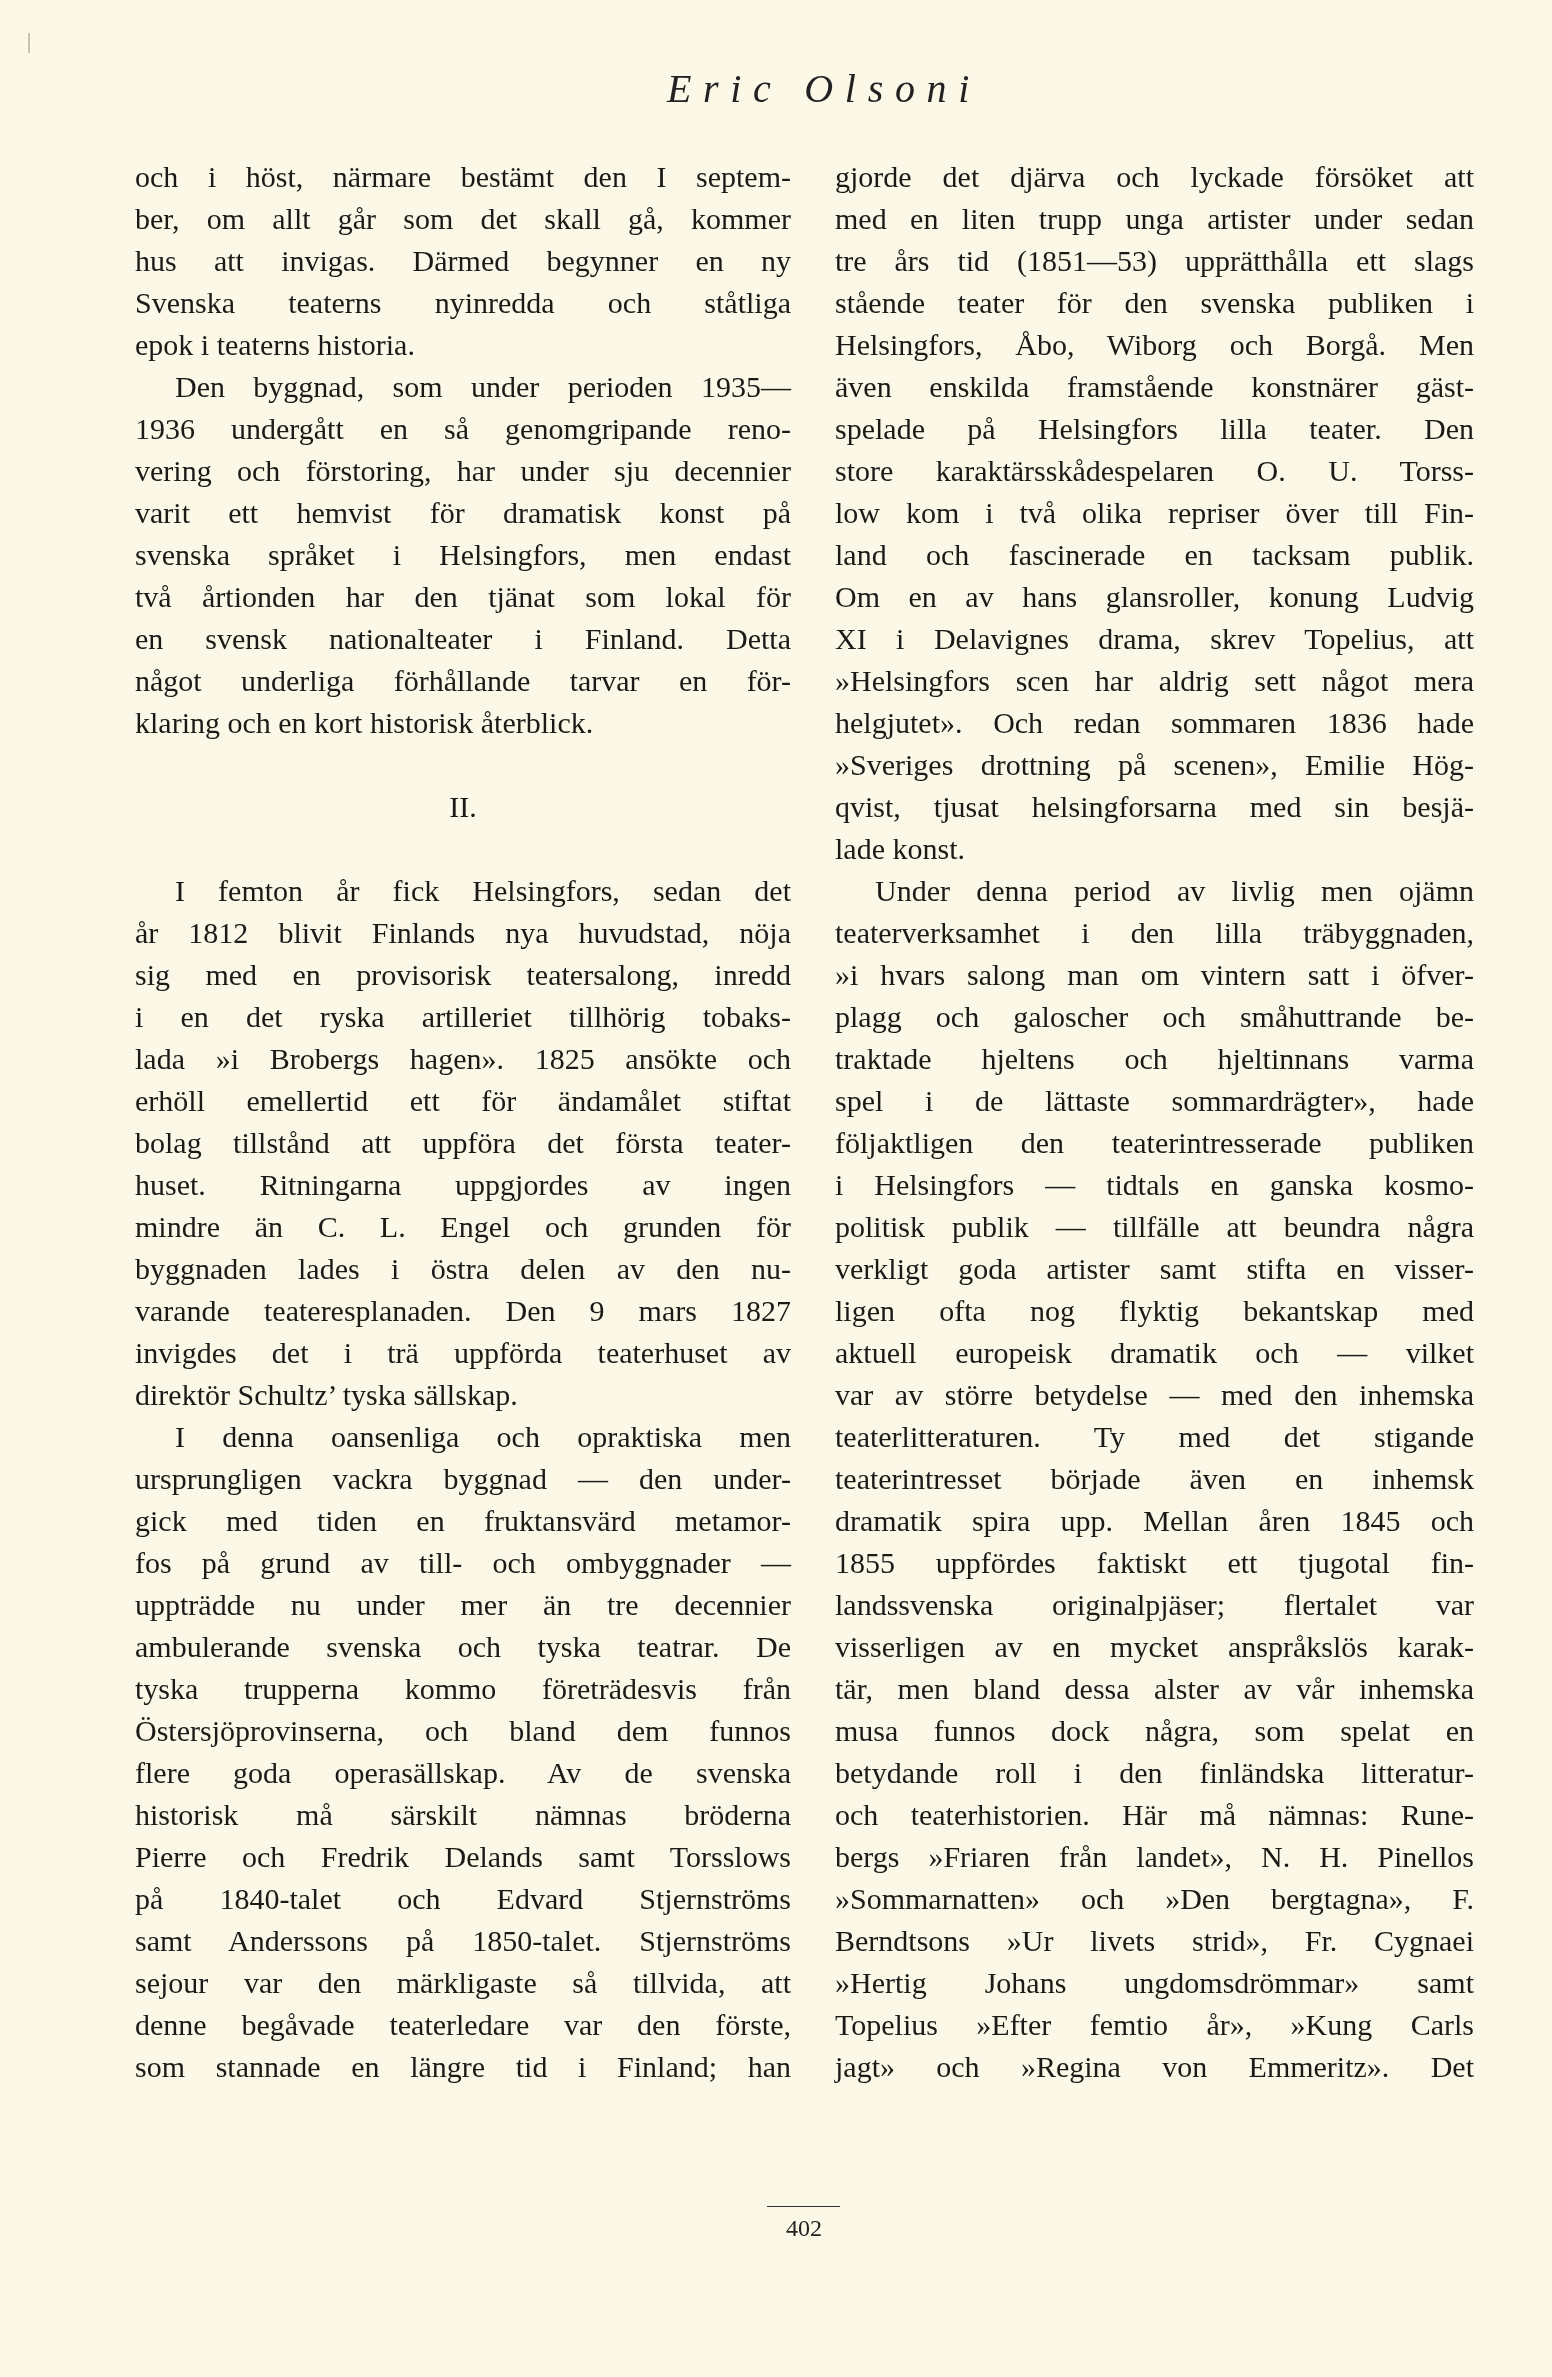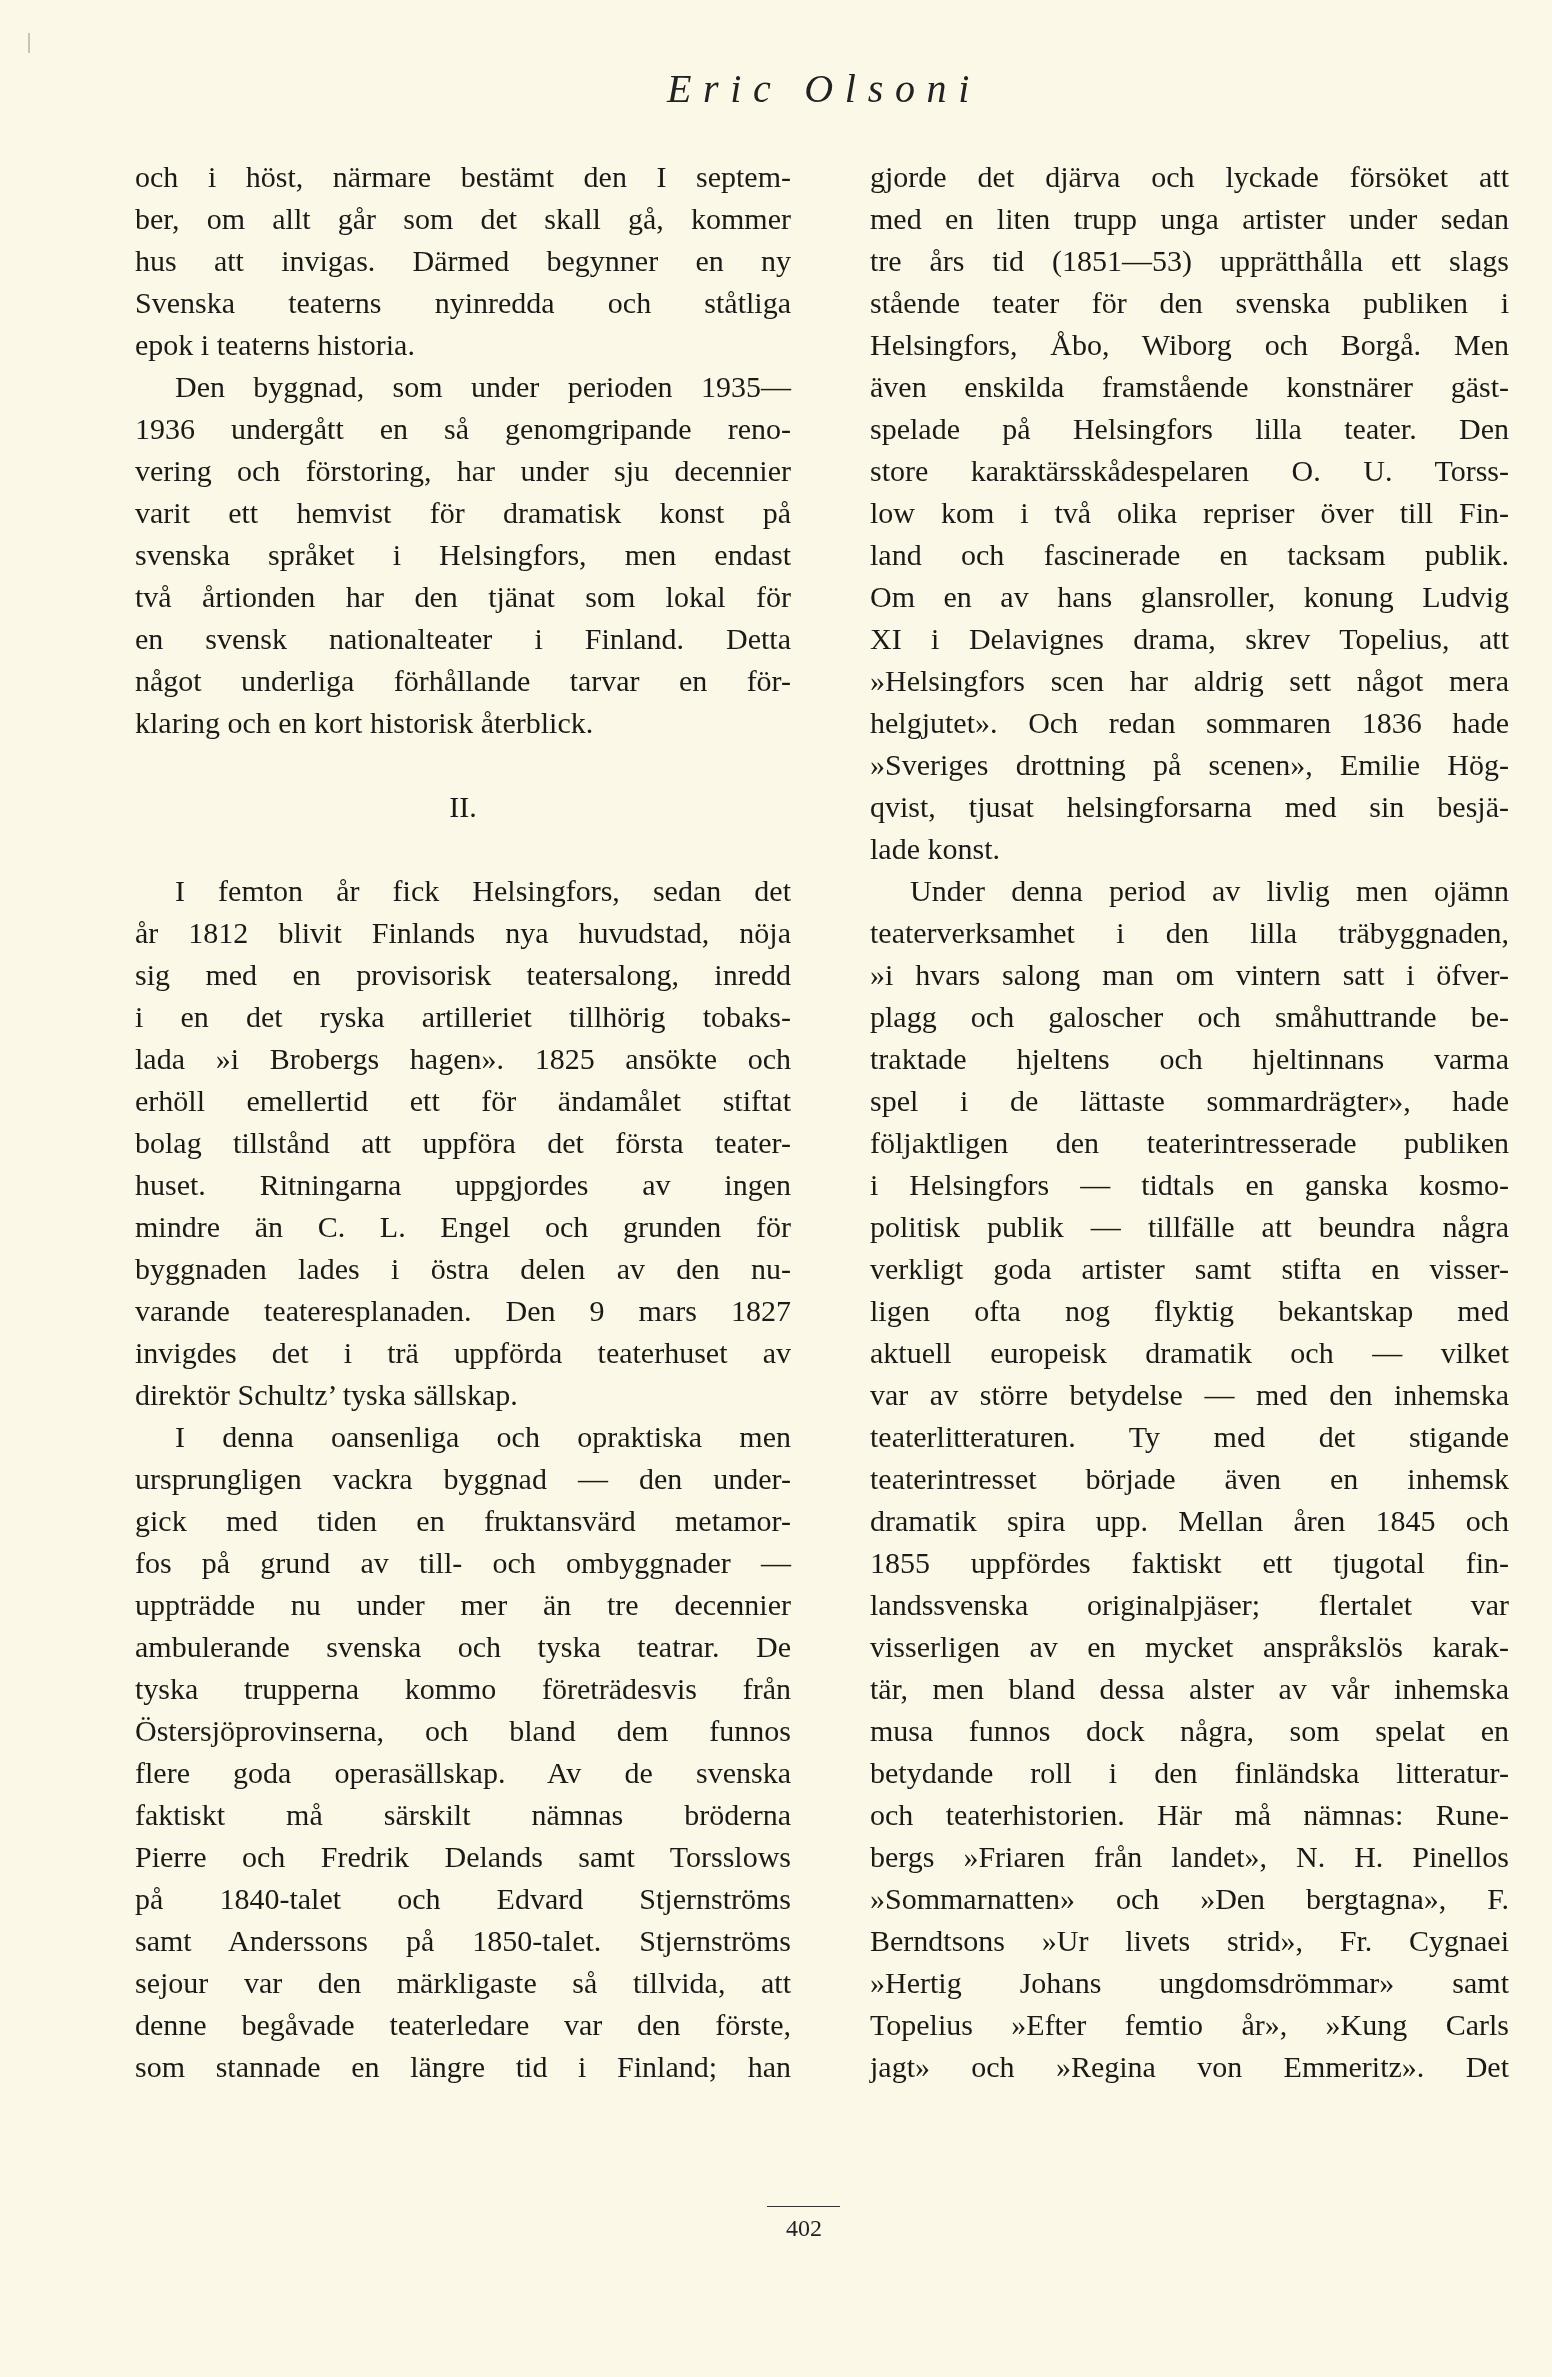--- a/index.html
+++ b/index.html
@@ -13,21 +13,21 @@
   .page-header {
     position: absolute; top: 65px; left: 0; width: 1648px;
     text-align: center;
     font-style: italic; font-size: 40px; letter-spacing: 11.7px;
     color: #222;
   }
   .column {
     position: absolute; top: 156px;
   }
   .col-left { left: 135px; width: 656px; }
-  .col-right { left: 870px; width: 639px; }
+  .col-right { left: 835px; width: 639px; }
   .line {
     height: 42px; line-height: 42px;
     font-size: 30px;
     white-space: nowrap;
     text-align: justify; text-align-last: justify;
     overflow: visible;
   }
   .line.last { text-align-last: left; }
   .line.indent { padding-left: 40px; }
   .line.heading { text-align: center; text-align-last: center; }
@@ -85,21 +85,21 @@
     <div class="line last">direktör Schultz’ tyska sällskap.</div>
     <div class="line indent">I denna oansenliga och opraktiska men</div>
     <div class="line">ursprungligen vackra byggnad — den under-</div>
     <div class="line">gick med tiden en fruktansvärd metamor-</div>
     <div class="line">fos på grund av till- och ombyggnader —</div>
     <div class="line">uppträdde nu under mer än tre decennier</div>
     <div class="line">ambulerande svenska och tyska teatrar. De</div>
     <div class="line">tyska trupperna kommo företrädesvis från</div>
     <div class="line">Östersjöprovinserna, och bland dem funnos</div>
     <div class="line">flere goda operasällskap. Av de svenska</div>
-    <div class="line">faktiskt må särskilt nämnas bröderna</div>
+    <div class="line">historisk må särskilt nämnas bröderna</div>
     <div class="line">Pierre och Fredrik Delands samt Torsslows</div>
     <div class="line">på 1840-talet och Edvard Stjernströms</div>
     <div class="line">samt Anderssons på 1850-talet. Stjernströms</div>
     <div class="line">sejour var den märkligaste så tillvida, att</div>
     <div class="line">denne begåvade teaterledare var den förste,</div>
     <div class="line">som stannade en längre tid i Finland; han</div>
   </div>
 <div class="column col-right" id="col-right">
     <div class="line">gjorde det djärva och lyckade försöket att</div>
     <div class="line">med en liten trupp unga artister under sedan</div>

